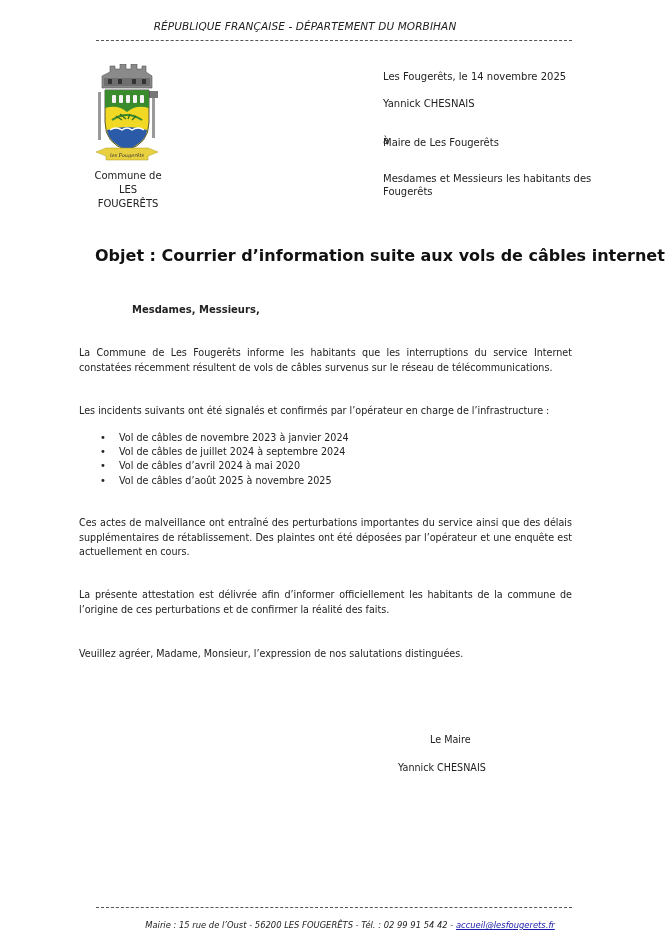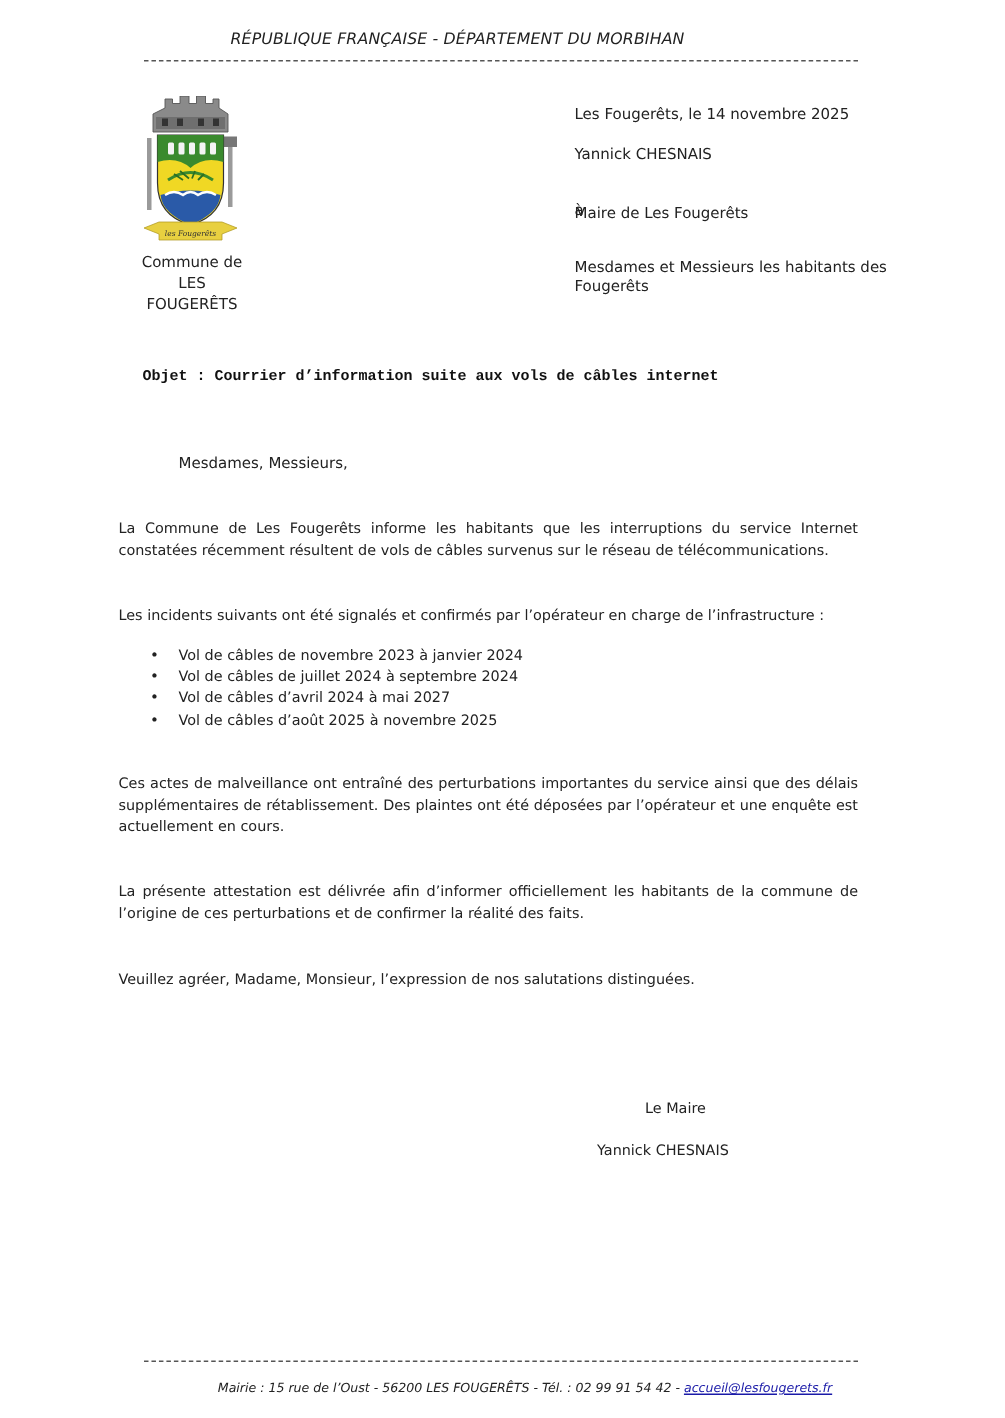--- a/index.html
+++ b/index.html
@@ -15,22 +15,22 @@
   .dash-line {
     left: 96px; width: 476px; height: 0;
     border-top: 1px dashed #555;
   }
   .crest { left: 96px; top: 64px; width: 62px; height: 100px; }
   .commune-label {
     left: 88px; width: 80px; top: 169px; text-align: center;
     font-size: 10px; line-height: 14px; color: #222;
   }
   .rtext { left: 383px; font-size: 10px; line-height: 13px; color: #222; width: 215px; }
-  .subject { left: 95px; top: 246px; font-size: 10px; font-weight: bold; color: #111; font-family: Liberation Mono, monospace; }
-  .salutation { left: 119px; top: 304px; font-size: 10px; color: #222; }
+  .subject { left: 95px; top: 246px; font-size: 16px; font-weight: bold; color: #111; }
+  .salutation { left: 132px; top: 304px; font-size: 10px; color: #222; font-weight: bold; }
   .para {
     left: 79px; width: 493px; font-size: 9.6px; line-height: 14.5px;
     text-align: justify; color: #222;
   }
   ul.incidents {
     position: absolute; left: 79px; top: 431px; margin: 0; padding: 0;
     list-style: none; font-size: 9.6px; line-height: 14.2px; color: #222;
   }
   ul.incidents li { position: relative; padding-left: 40px; }
   ul.incidents li .bullet {
@@ -94,21 +94,21 @@
 <div class="abs subject">Objet : Courrier d’information suite aux vols de câbles internet</div>
 
 <div class="abs salutation">Mesdames, Messieurs,</div>
 
 <div class="abs para" style="top:346px;">La Commune de Les Fougerêts informe les habitants que les interruptions du service Internet constatées récemment résultent de vols de câbles survenus sur le réseau de télécommunications.</div>
 <div class="abs para" style="top:404px;">Les incidents suivants ont été signalés et confirmés par l’opérateur en charge de l’infrastructure :</div>
 
 <ul class="incidents">
   <li><span class="bullet">•</span><span>Vol de câbles de novembre 2023 à janvier 2024</span></li>
   <li><span class="bullet">•</span><span>Vol de câbles de juillet 2024 à septembre 2024</span></li>
-  <li><span class="bullet">•</span><span>Vol de câbles d’avril 2024 à mai 2027</span></li>
+  <li><span class="bullet">•</span><span>Vol de câbles d’avril 2024 à mai 2020</span></li>
   <li><span class="bullet">•</span><span>Vol de câbles d’août 2025 à novembre 2025</span></li>
 </ul>
 
 <div class="abs para" style="top:516px;">Ces actes de malveillance ont entraîné des perturbations importantes du service ainsi que des délais supplémentaires de rétablissement. Des plaintes ont été déposées par l’opérateur et une enquête est actuellement en cours.</div>
 <div class="abs para" style="top:588px;">La présente attestation est délivrée afin d’informer officiellement les habitants de la commune de l’origine de ces perturbations et de confirmer la réalité des faits.</div>
 <div class="abs para" style="top:647px;">Veuillez agréer, Madame, Monsieur, l’expression de nos salutations distinguées.</div>
 
 <div class="abs sig" style="top:734px;padding-left:32px;">Le Maire</div>
 <div class="abs sig" style="top:762px;">Yannick CHESNAIS</div>
 

